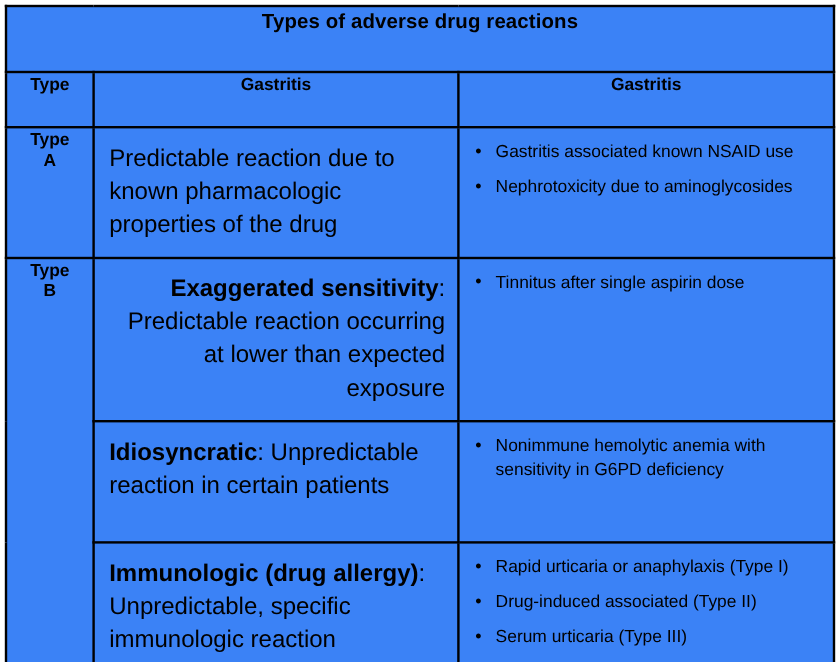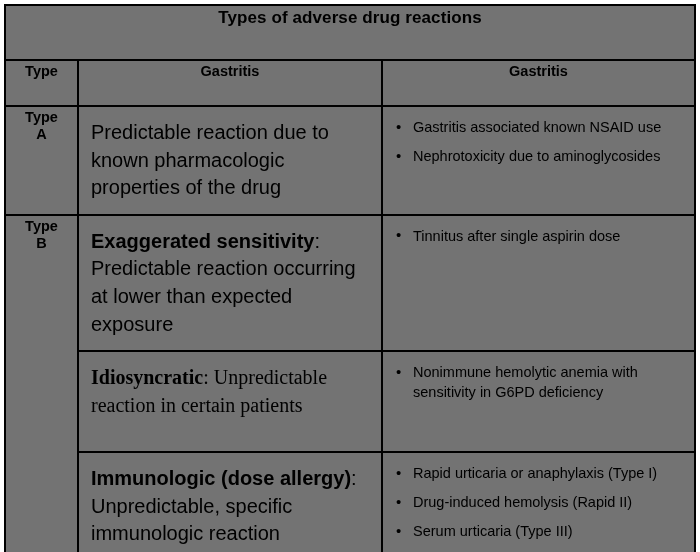--- a/index.html
+++ b/index.html
@@ -29,21 +29,21 @@
     left: 4px;
     top: 4px;
     width: 690px;
     border-collapse: collapse;
     table-layout: fixed;
     background: #ffffff;
   }
   .adr-table td {
     border: 2px solid #000000;
     vertical-align: top;
-    background: #737373;
+    background: #3b82f6;
   }
 
   
   .title-cell {
     height: 49px;
     text-align: center;
     vertical-align: middle;
     font-size: 17px;
     font-weight: bold;
     letter-spacing: 0.1px;
@@ -174,60 +174,60 @@
             </li>
           </ul>
         </td>
       </tr>
 
       <tr>
         <td class="type-cell" rowspan="3">
           <span>Type</span><br>
           <span>B</span>
         </td>
+        <td class="mech-cell" style="height:75px;text-align:right;">
+          <span class="lead">Exaggerated sensitivity</span><span>: Predictable reaction occurring at lower than expected exposure</span>
+        </td>
+        <td class="ex-cell">
+          <ul class="bullets">
+            <li>
+              <span class="dot">•</span>
+              <span>Tinnitus after single aspirin dose</span>
+            </li>
+          </ul>
+        </td>
+      </tr>
+
+      <tr>
         <td class="mech-cell" style="height:75px;">
-          <span class="lead">Exaggerated sensitivity</span><span>: Predictable reaction occurring at lower than expected exposure</span>
+          <span class="lead">Idiosyncratic</span><span>: Unpredictable reaction in certain patients</span>
         </td>
         <td class="ex-cell">
           <ul class="bullets">
             <li>
               <span class="dot">•</span>
-              <span>Tinnitus after single aspirin dose</span>
-            </li>
-          </ul>
-        </td>
-      </tr>
-
-      <tr>
-        <td class="mech-cell" style="height:75px;font-family:Liberation Serif, serif;">
-          <span class="lead">Idiosyncratic</span><span>: Unpredictable reaction in certain patients</span>
-        </td>
-        <td class="ex-cell">
-          <ul class="bullets">
-            <li>
-              <span class="dot">•</span>
               <span>Nonimmune hemolytic anemia with sensitivity in G6PD deficiency</span>
             </li>
           </ul>
         </td>
       </tr>
 
       <tr>
         <td class="mech-cell" style="height:128px;">
-          <span class="lead">Immunologic (dose allergy)</span><span>: Unpredictable, specific immunologic reaction</span>
+          <span class="lead">Immunologic (drug allergy)</span><span>: Unpredictable, specific immunologic reaction</span>
         </td>
         <td class="ex-cell" style="vertical-align:top;">
           <ul class="bullets">
             <li>
               <span class="dot">•</span>
               <span>Rapid urticaria or anaphylaxis (Type I)</span>
             </li>
             <li>
               <span class="dot">•</span>
-              <span class="nowrap">Drug-induced hemolysis (Rapid II)</span>
+              <span class="nowrap">Drug-induced associated (Type II)</span>
             </li>
             <li>
               <span class="dot">•</span>
               <span class="nowrap">Serum urticaria (Type III)</span>
             </li>
             <li>
               <span class="dot">•</span>
               <span class="nowrap">Contact hemolytic (Type IV)</span>
             </li>
           </ul>

